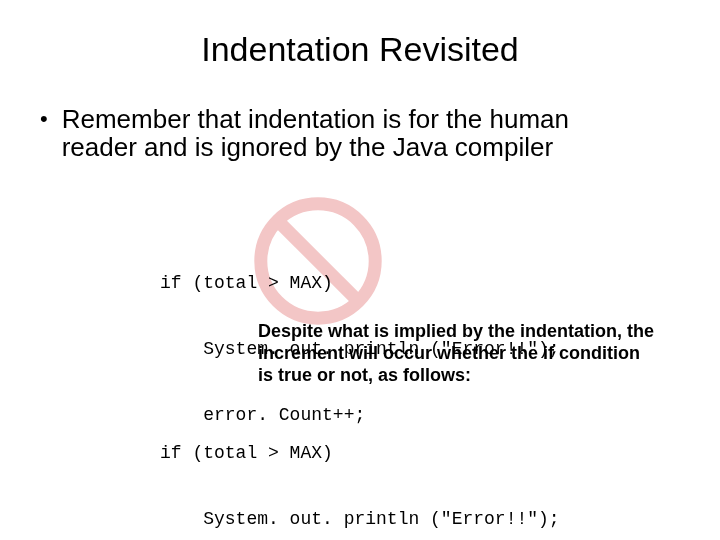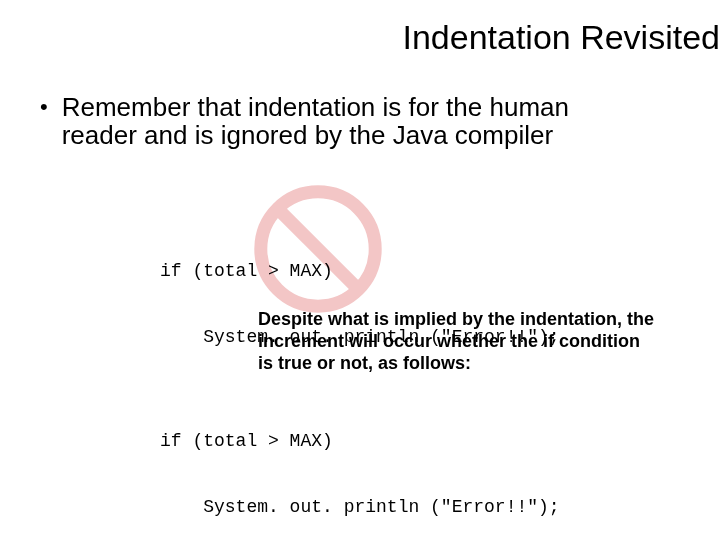--- a/index.html
+++ b/index.html
@@ -11,23 +11,23 @@
     font-family: Arial, Helvetica, sans-serif;
     color: #000;
   }
   .slide {
     position: relative;
     width: 720px;
     height: 540px;
     box-sizing: border-box;
   }
   .title {
-    text-align: right;
+    text-align: center;
     font-size: 34px;
-    margin-top: 18px;
+    margin-top: 30px;
     font-weight: 400;
   }
   .bullet-row {
     display: flex;
     align-items: flex-start;
     margin: 36px 70px 0 40px;
   }
   .bullet-dot {
     font-size: 22px;
     line-height: 28px;
@@ -90,20 +90,21 @@
   <div class="no-sign">
     <svg viewBox="0 0 100 100">
       <circle cx="50" cy="50" r="44" fill="none" stroke="#f3c6c6" stroke-width="10"></circle>
       <line x1="22" y1="22" x2="78" y2="78" stroke="#f3c6c6" stroke-width="10"></line>
     </svg>
   </div>
 
   <div class="code-block-1">
     <div>if (total &gt; MAX)</div>
     <div>    System. out. println ("Error!!");</div>
+    <div>    error. Count++;</div>
   </div>
 
   <div class="explain">Despite what is implied by the indentation, the increment will occur whether the if condition is true or not, as follows:</div>
 
   <div class="code-block-2">
     <div>if (total &gt; MAX)</div>
     <div>    System. out. println ("Error!!");</div>
     
   </div>
 

